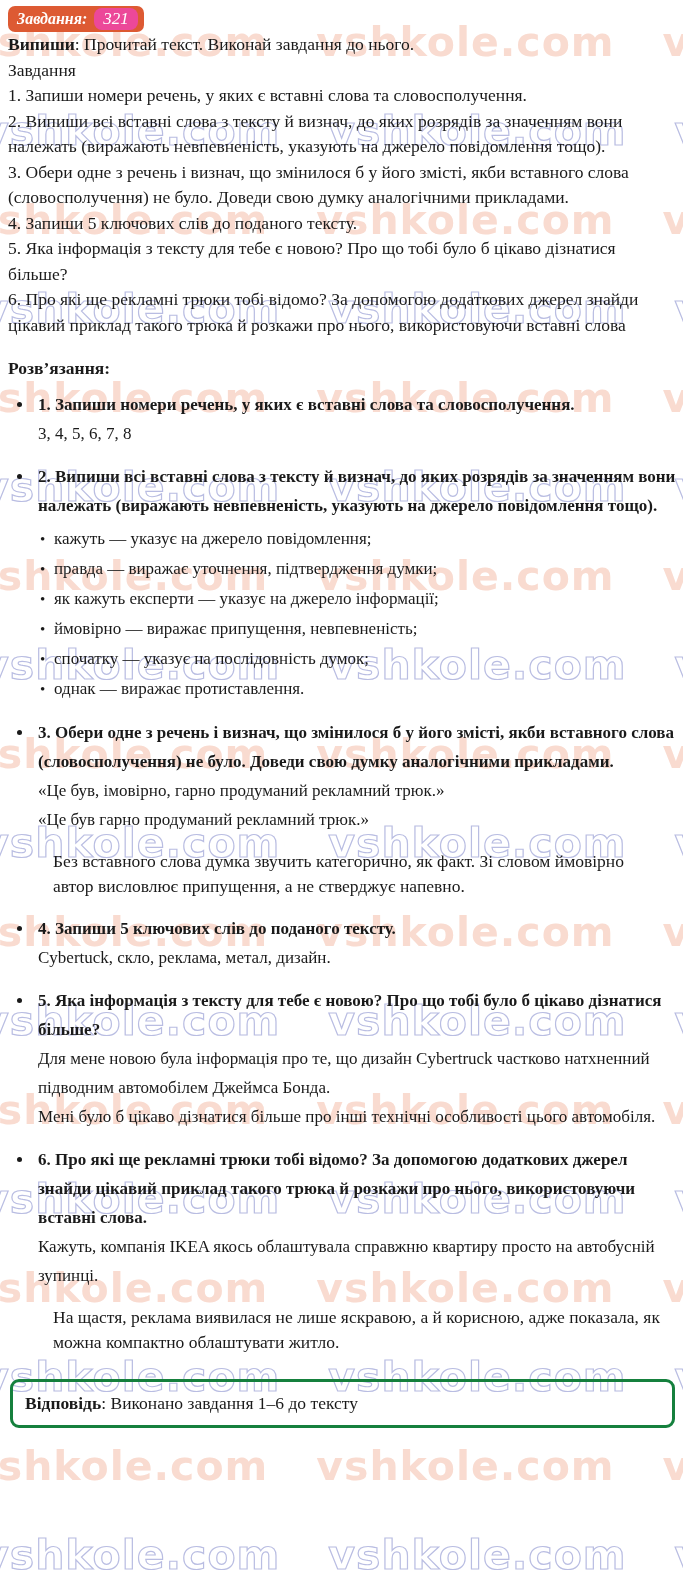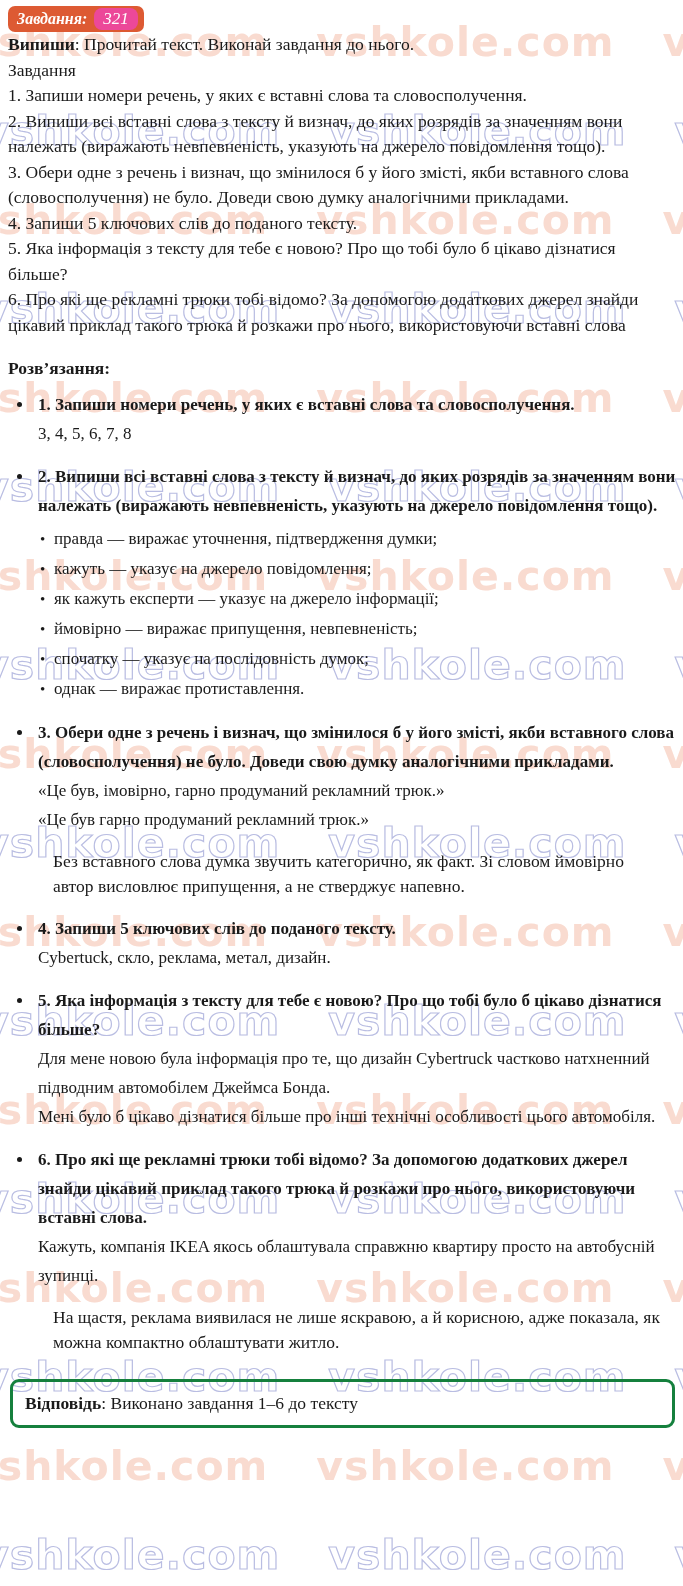--- a/index.html
+++ b/index.html
@@ -229,22 +229,22 @@
     <ul class="solution-list">
 
       <li>
         <p class="q-bold">1. Запиши номери речень, у яких є вставні слова та словосполучення.</p>
         <p class="ans">3, 4, 5, 6, 7, 8</p>
       </li>
 
       <li>
         <p class="q-bold">2. Випиши всі вставні слова з тексту й визнач, до яких розрядів за значенням вони належать (виражають невпевненість, указують на джерело повідомлення тощо).</p>
         <ul class="sub-list">
+          <li>кажуть — указує на джерело повідомлення;</li>
           <li>правда — виражає уточнення, підтвердження думки;</li>
-          <li>кажуть — указує на джерело повідомлення;</li>
           <li>як кажуть експерти — указує на джерело інформації;</li>
           <li>ймовірно — виражає припущення, невпевненість;</li>
           <li>спочатку — указує на послідовність думок;</li>
           <li>однак — виражає протиставлення.</li>
         </ul>
       </li>
 
       <li>
         <p class="q-bold">3. Обери одне з речень і визнач, що змінилося б у його змісті, якби вставного слова (словосполучення) не було. Доведи свою думку аналогічними прикладами.</p>
         <p class="ans">«Це був, імовірно, гарно продуманий рекламний трюк.»</p>

